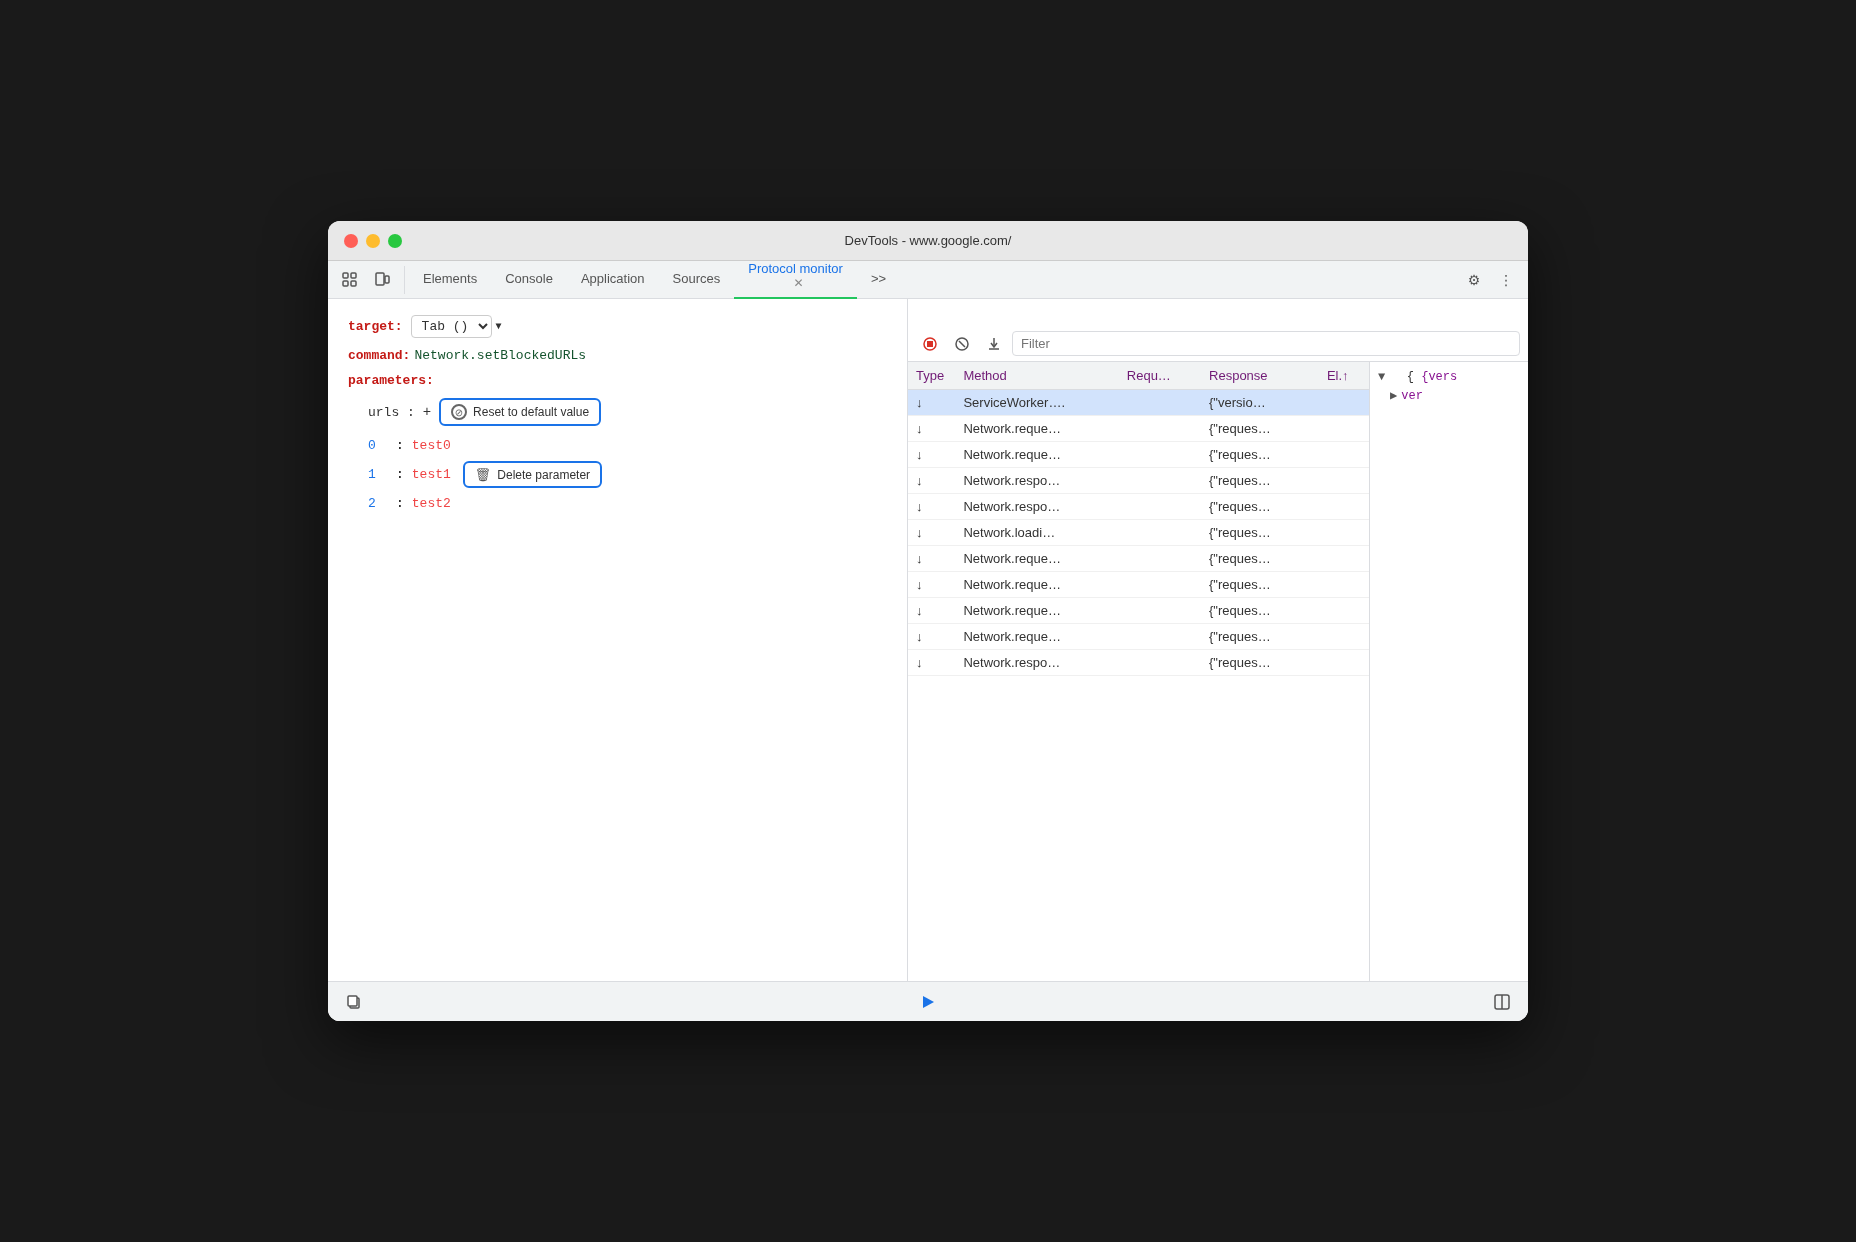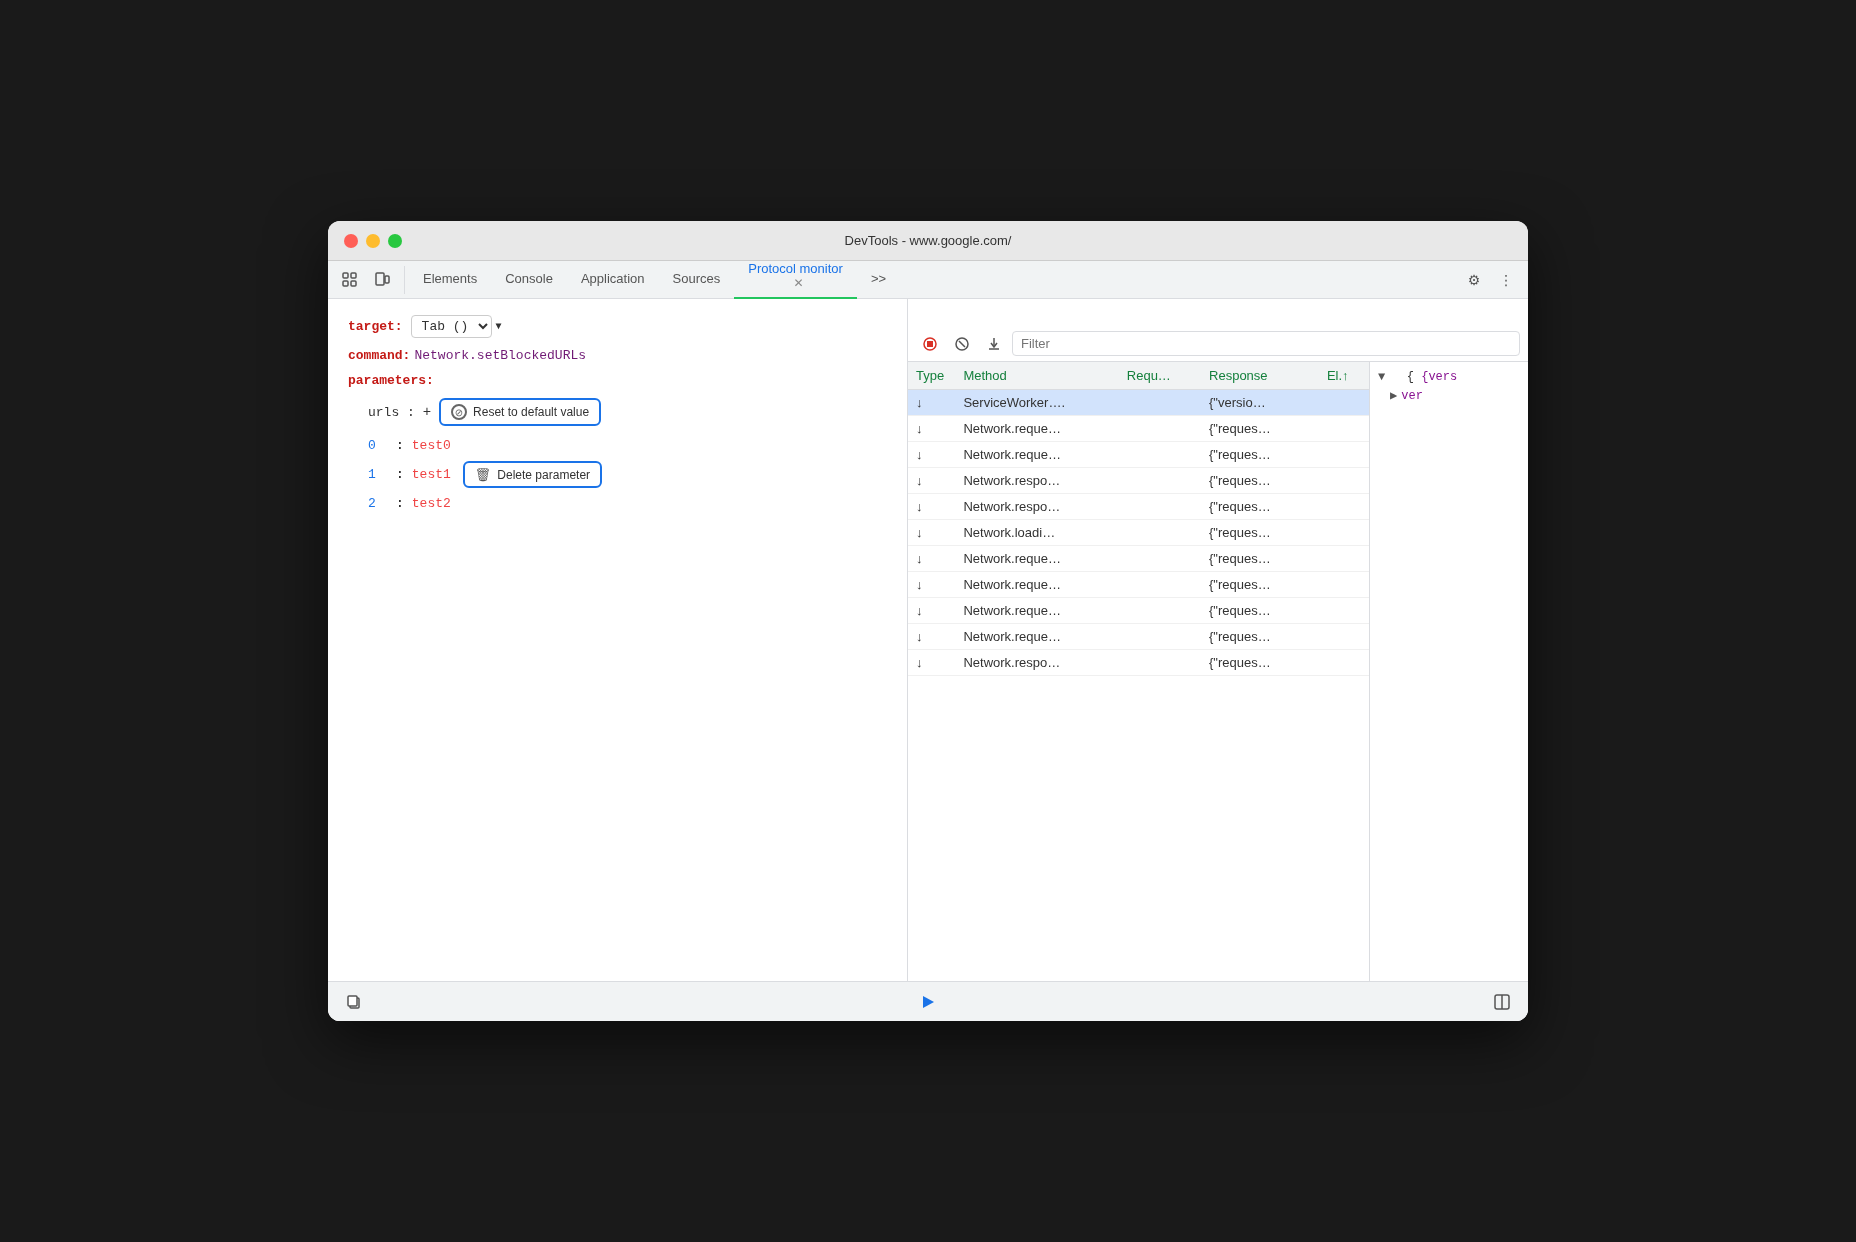--- a/index.html
+++ b/index.html
@@ -124,21 +124,21 @@
     .field-row {
       display: flex;
       align-items: center;
       margin-bottom: 10px;
     }
     .field-label {
       color: #c41a16;
       font-weight: 600;
     }
     .field-value {
-      color: #701a75;
+      color: #14532d;
       margin-left: 4px;
     }
     .target-select {
       display: flex;
       align-items: center;
       gap: 4px;
       margin-left: 8px;
     }
     .select-box {
       border: 1px solid #ccc;
@@ -278,21 +278,21 @@
       position: sticky;
       top: 0;
       background: #f1f3f4;
       z-index: 1;
     }
     .data-table th {
       text-align: left;
       padding: 6px 8px;
       border-bottom: 1px solid #dadce0;
       font-weight: 500;
-      color: #15803d;
+      color: #701a75;
       cursor: pointer;
       white-space: nowrap;
     }
     .data-table td {
       padding: 5px 8px;
       border-bottom: 1px solid #f0f0f0;
       color: #333;
       white-space: nowrap;
       overflow: hidden;
       text-overflow: ellipsis;

